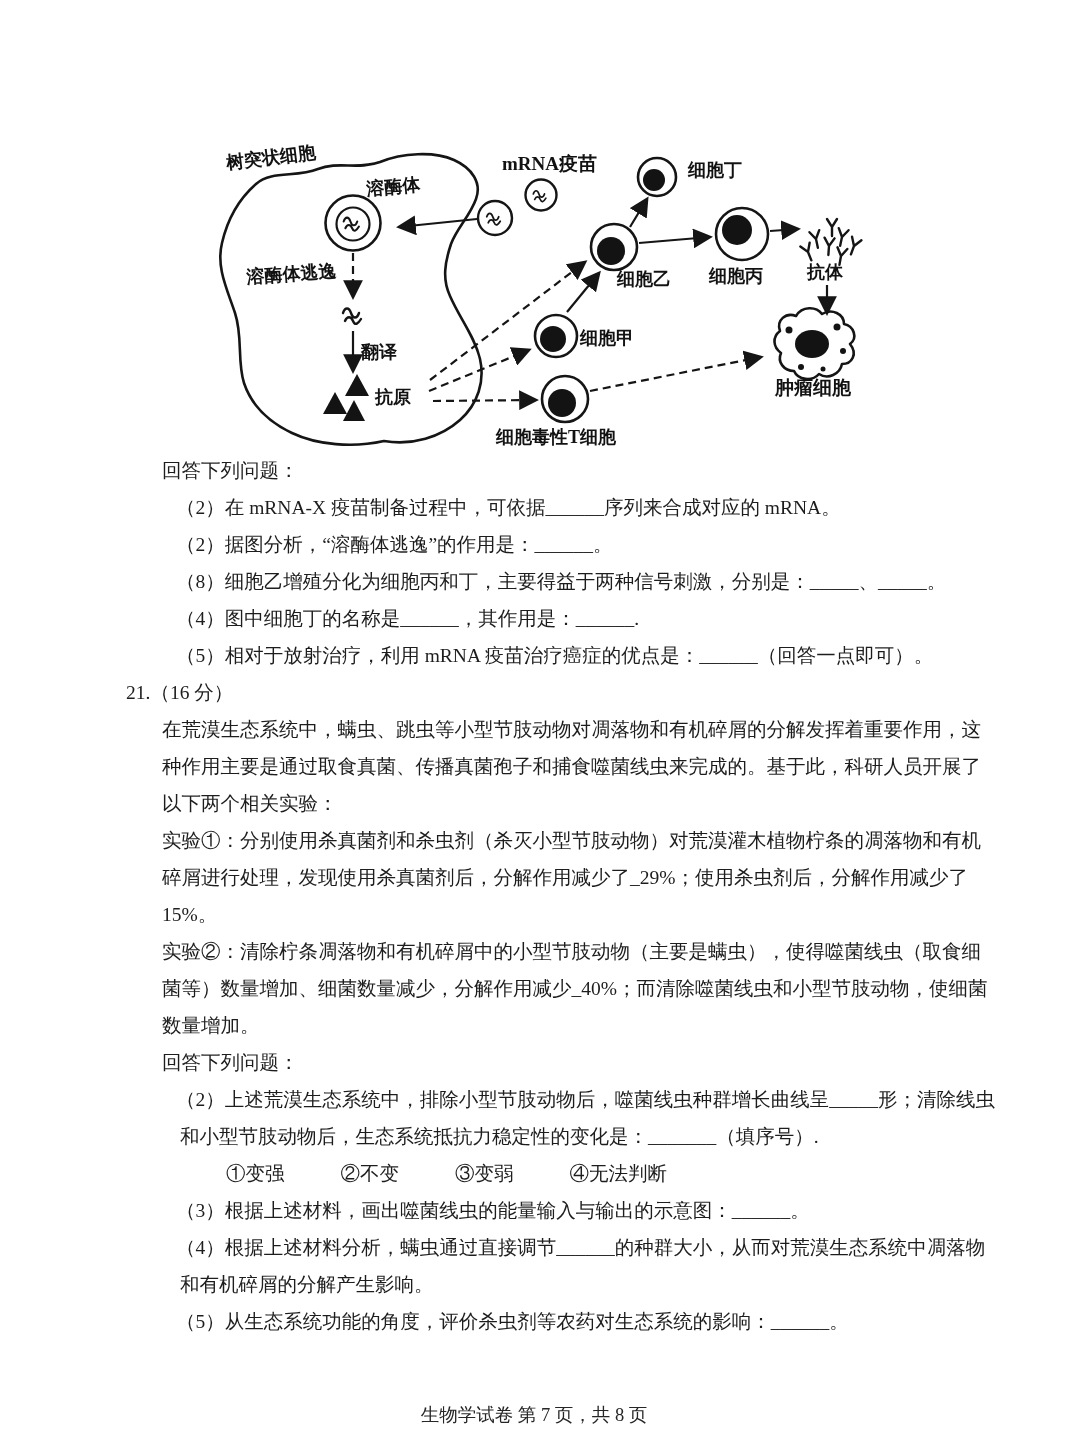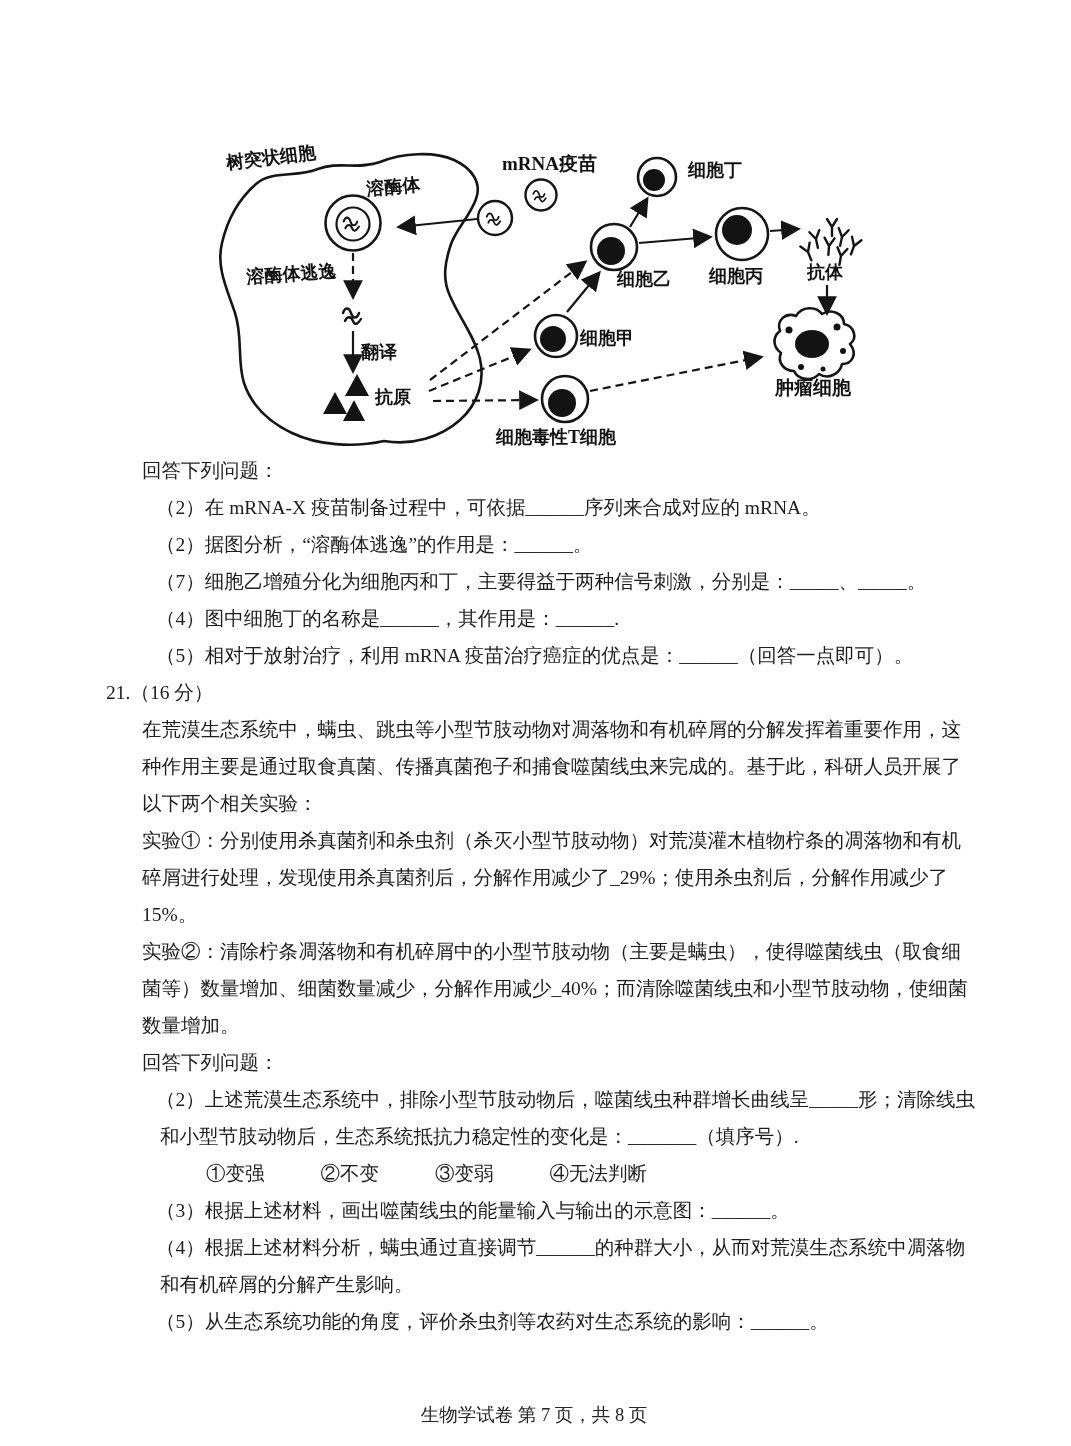--- a/index.html
+++ b/index.html
@@ -4,21 +4,21 @@
 <style>
   * { margin:0; padding:0; box-sizing:border-box; }
   html,body { background:#ffffff; }
   .page {
     position:relative; width:1071px; height:1446px; background:#ffffff; overflow:hidden;
     font-family:"Liberation Serif","DejaVu Serif",serif; color:#1d1d1d;
   }
   .diagram { position:absolute; top:0; left:0; }
   .dlabel { font-family:"Liberation Serif","DejaVu Serif",serif; font-size:18px; font-weight:bold; fill:#121212; }
   .dlabel.big { font-size:19px; }
-  .content { position:absolute; top:452px; left:106px; width:890px; font-size:19.5px; }
+  .content { position:absolute; top:452px; left:126px; width:890px; font-size:19.5px; }
   .ln { line-height:37px; min-height:37px; white-space:nowrap; }
   .ind-a { margin-left:36px; }
   .ind-b { margin-left:50px; }
   .ind-c { margin-left:54px; }
   .ind-d { margin-left:100px; }
   .options { display:flex; gap:56px; }
   .pts { margin-left:0; }
   .footer {
     position:absolute; left:0; right:3px; top:1402px; text-align:center;
     font-size:18.5px; color:#262626; font-family:"Liberation Serif","DejaVu Serif",serif;
@@ -143,21 +143,21 @@
     <text class="dlabel" x="807" y="278">抗体</text>
     <text class="dlabel big" x="775" y="394">肿瘤细胞</text>
     <text class="dlabel" x="496" y="443">细胞毒性T细胞</text>
   </svg>
 
   <div class="content">
 
     <div class="ln ind-a">回答下列问题：</div>
     <div class="ln ind-b">（2）在 mRNA-X 疫苗制备过程中，可依据______序列来合成对应的 mRNA。</div>
     <div class="ln ind-b">（2）据图分析，“溶酶体逃逸”的作用是：______。</div>
-    <div class="ln ind-b">（7）细胞乙增殖分化为细胞丙和丁，主要得益于两种信号刺激，分别是：_____、_____。</div>
+    <div class="ln ind-b">（8）细胞乙增殖分化为细胞丙和丁，主要得益于两种信号刺激，分别是：_____、_____。</div>
     <div class="ln ind-b">（4）图中细胞丁的名称是______，其作用是：______.</div>
     <div class="ln ind-b">（5）相对于放射治疗，利用 mRNA 疫苗治疗癌症的优点是：______（回答一点即可）。</div>
 
     <div class="ln"><span>21.</span><span class="pts">（16 分）</span></div>
     <div class="ln ind-a">在荒漠生态系统中，螨虫、跳虫等小型节肢动物对凋落物和有机碎屑的分解发挥着重要作用，这</div>
     <div class="ln ind-a">种作用主要是通过取食真菌、传播真菌孢子和捕食噬菌线虫来完成的。基于此，科研人员开展了</div>
     <div class="ln ind-a">以下两个相关实验：</div>
     <div class="ln ind-a">实验①：分别使用杀真菌剂和杀虫剂（杀灭小型节肢动物）对荒漠灌木植物柠条的凋落物和有机</div>
     <div class="ln ind-a">碎屑进行处理，发现使用杀真菌剂后，分解作用减少了_29%；使用杀虫剂后，分解作用减少了</div>
     <div class="ln ind-a">15%。</div>

